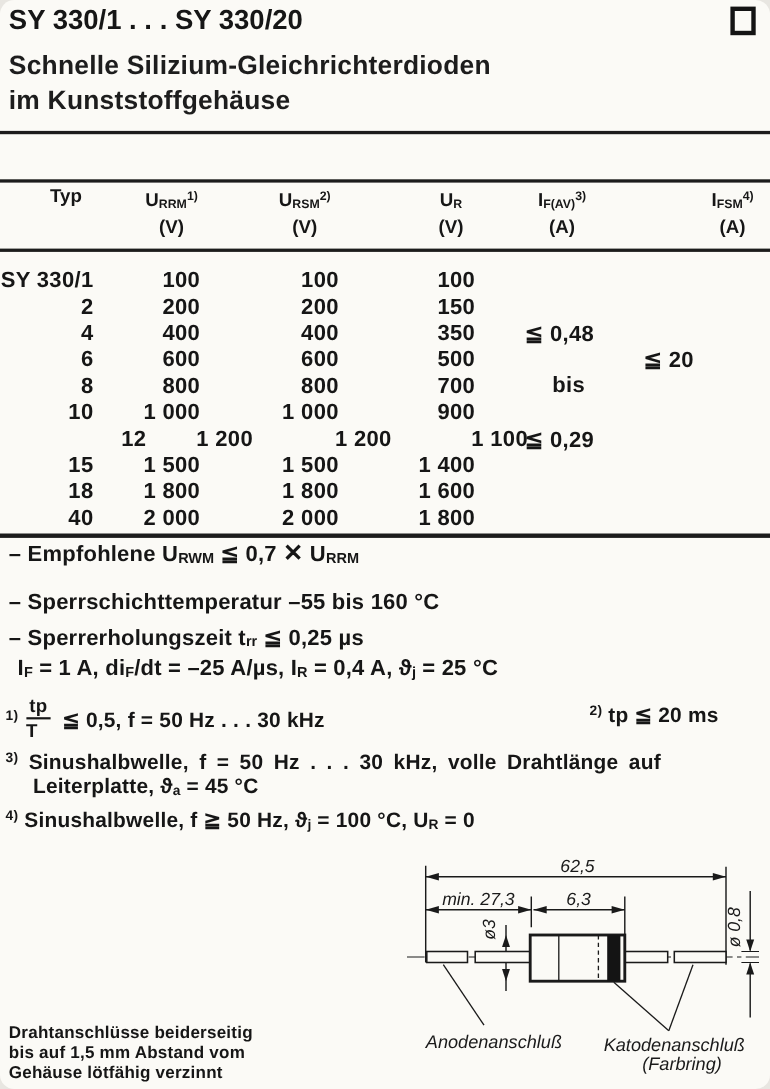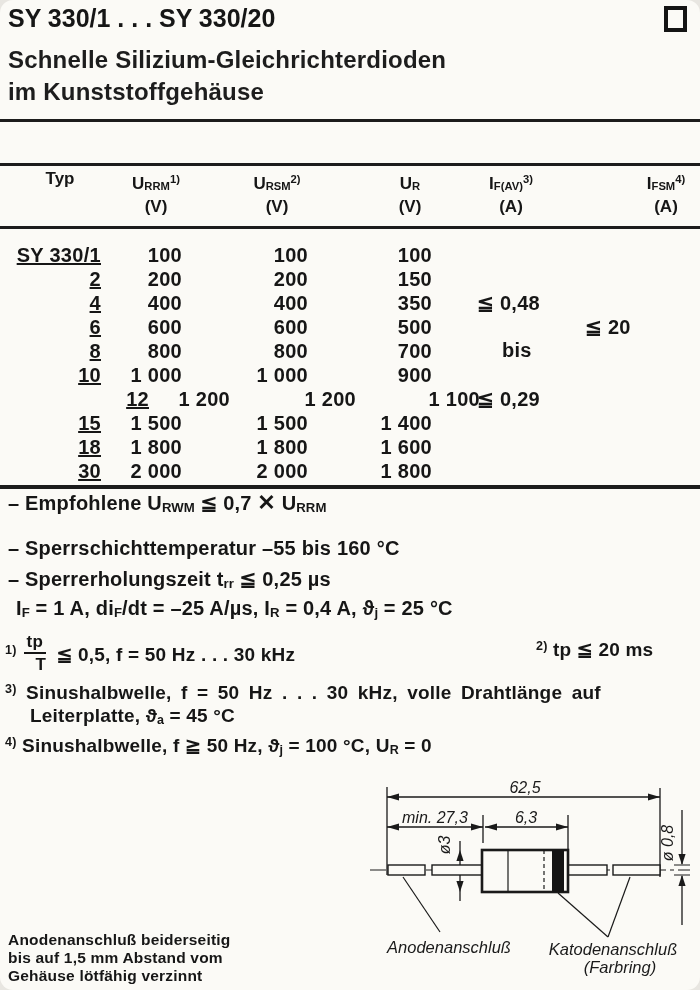--- a/index.html
+++ b/index.html
@@ -23,29 +23,29 @@
     border:4px solid #141414;background:transparent;
   }
   
   .hcell{position:absolute;top:168px;text-align:center;font-size:17px;font-weight:bold;}
   .hsym{line-height:22px;white-space:nowrap;}
   .hunit{line-height:20px;}
   sub{font-size:66%;vertical-align:-0.12em;letter-spacing:0;}
   sup{font-size:66%;vertical-align:0.5em;}
   .trow{position:absolute;left:0;width:700px;height:24px;font-size:20px;font-weight:bold;}
   .tcell{position:absolute;text-align:right;white-space:nowrap;letter-spacing:0.3px;}
-  .col-typ{left:16px;width:85px;text-decoration:underline;}
+  .col-typ{left:0;width:85px;}
   .col-urrm{left:90px;width:92px;}
   .col-ursm{left:216px;width:92px;}
   .col-ur{left:340px;width:92px;}
   .annot{position:absolute;font-size:20px;font-weight:bold;white-space:nowrap;letter-spacing:0.3px;}
   
   .note{position:absolute;left:8px;font-size:20px;font-weight:bold;white-space:nowrap;letter-spacing:0.2px;}
   .fn{position:absolute;font-size:19px;font-weight:bold;white-space:nowrap;letter-spacing:0.2px;}
-  .frac{display:inline-block;text-align:right;vertical-align:-0.55em;line-height:1;margin:0 5px 0 7px;font-size:17px;}
+  .frac{display:inline-block;text-align:left;vertical-align:-0.55em;line-height:1;margin:0 5px 0 7px;font-size:17px;}
   .fnum{display:block;border-bottom:2px solid #161616;padding:0 3px 2px;}
   .fden{display:block;padding-top:2px;}
   .xcross{font-size:110%;}
   
   .footer-line{position:absolute;left:8px;font-size:15.5px;font-weight:bold;white-space:nowrap;letter-spacing:0.2px;}
   
   .diagram{position:absolute;left:330px;top:765px;width:370px;height:225px;}
   .dim-text{font-style:italic;font-size:16px;fill:#1a1a1a;font-family:"Liberation Sans",sans-serif;}
   .lbl-text{font-style:italic;font-size:16.5px;fill:#1a1a1a;font-family:"Liberation Sans",sans-serif;}
 </style>
@@ -139,21 +139,21 @@
     <div class="tcell col-ursm">1 500</div>
     <div class="tcell col-ur">1 400</div>
   </div>
   <div class="trow" style="top:436px;">
     <div class="tcell col-typ">18</div>
     <div class="tcell col-urrm">1 800</div>
     <div class="tcell col-ursm">1 800</div>
     <div class="tcell col-ur">1 600</div>
   </div>
   <div class="trow" style="top:460px;">
-    <div class="tcell col-typ">30</div>
+    <div class="tcell col-typ">40</div>
     <div class="tcell col-urrm">2 000</div>
     <div class="tcell col-ursm">2 000</div>
     <div class="tcell col-ur">1 800</div>
   </div>
 
   <div class="annot" style="left:477px;top:291px;">≦ 0,48</div>
   <div class="annot" style="left:585px;top:315px;">≦ 20</div>
   <div class="annot" style="left:502px;top:339px;">bis</div>
   <div class="annot" style="left:477px;top:387px;">≦ 0,29</div>
 
@@ -219,17 +219,17 @@
     <text class="dim-text" x="195" y="28" text-anchor="middle">62,5</text>
     <text class="dim-text" x="72" y="58">min. 27,3</text>
     <text class="dim-text" x="196" y="58" text-anchor="middle">6,3</text>
     <text class="dim-text" transform="translate(120,80) rotate(-90)" text-anchor="middle">ø3</text>
     <text class="dim-text" transform="translate(343,78) rotate(-90)" text-anchor="middle">ø 0,8</text>
     <text class="lbl-text" x="119" y="188" text-anchor="middle">Anodenanschluß</text>
     <text class="lbl-text" x="283" y="190" text-anchor="middle">Katodenanschluß</text>
     <text class="lbl-text" x="290" y="208" text-anchor="middle">(Farbring)</text>
   </svg>
 
-  <div class="footer-line" style="top:931px;">Anodenanschluß beiderseitig</div>
+  <div class="footer-line" style="top:931px;">Drahtanschlüsse beiderseitig</div>
   <div class="footer-line" style="top:949px;">bis auf 1,5 mm Abstand vom</div>
   <div class="footer-line" style="top:967px;">Gehäuse lötfähig verzinnt</div>
 
 </div>
 
 </body></html>

